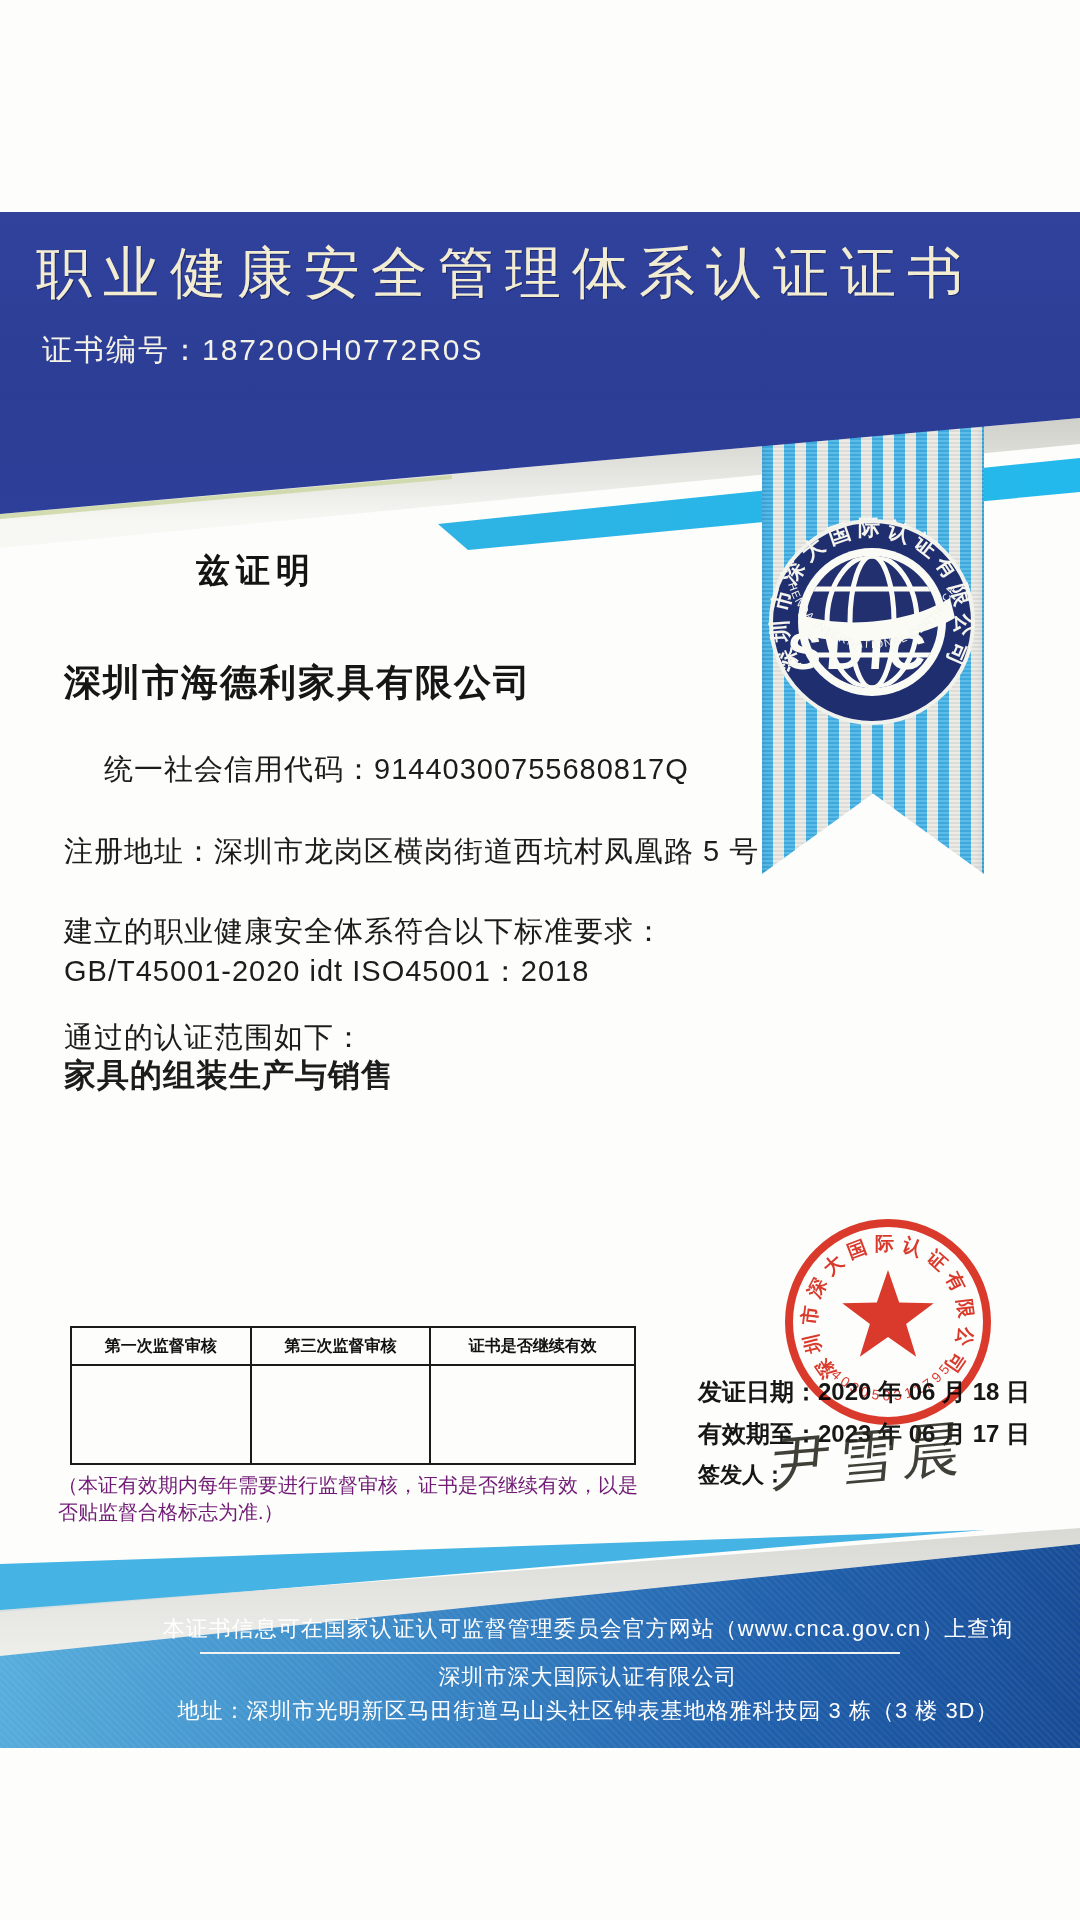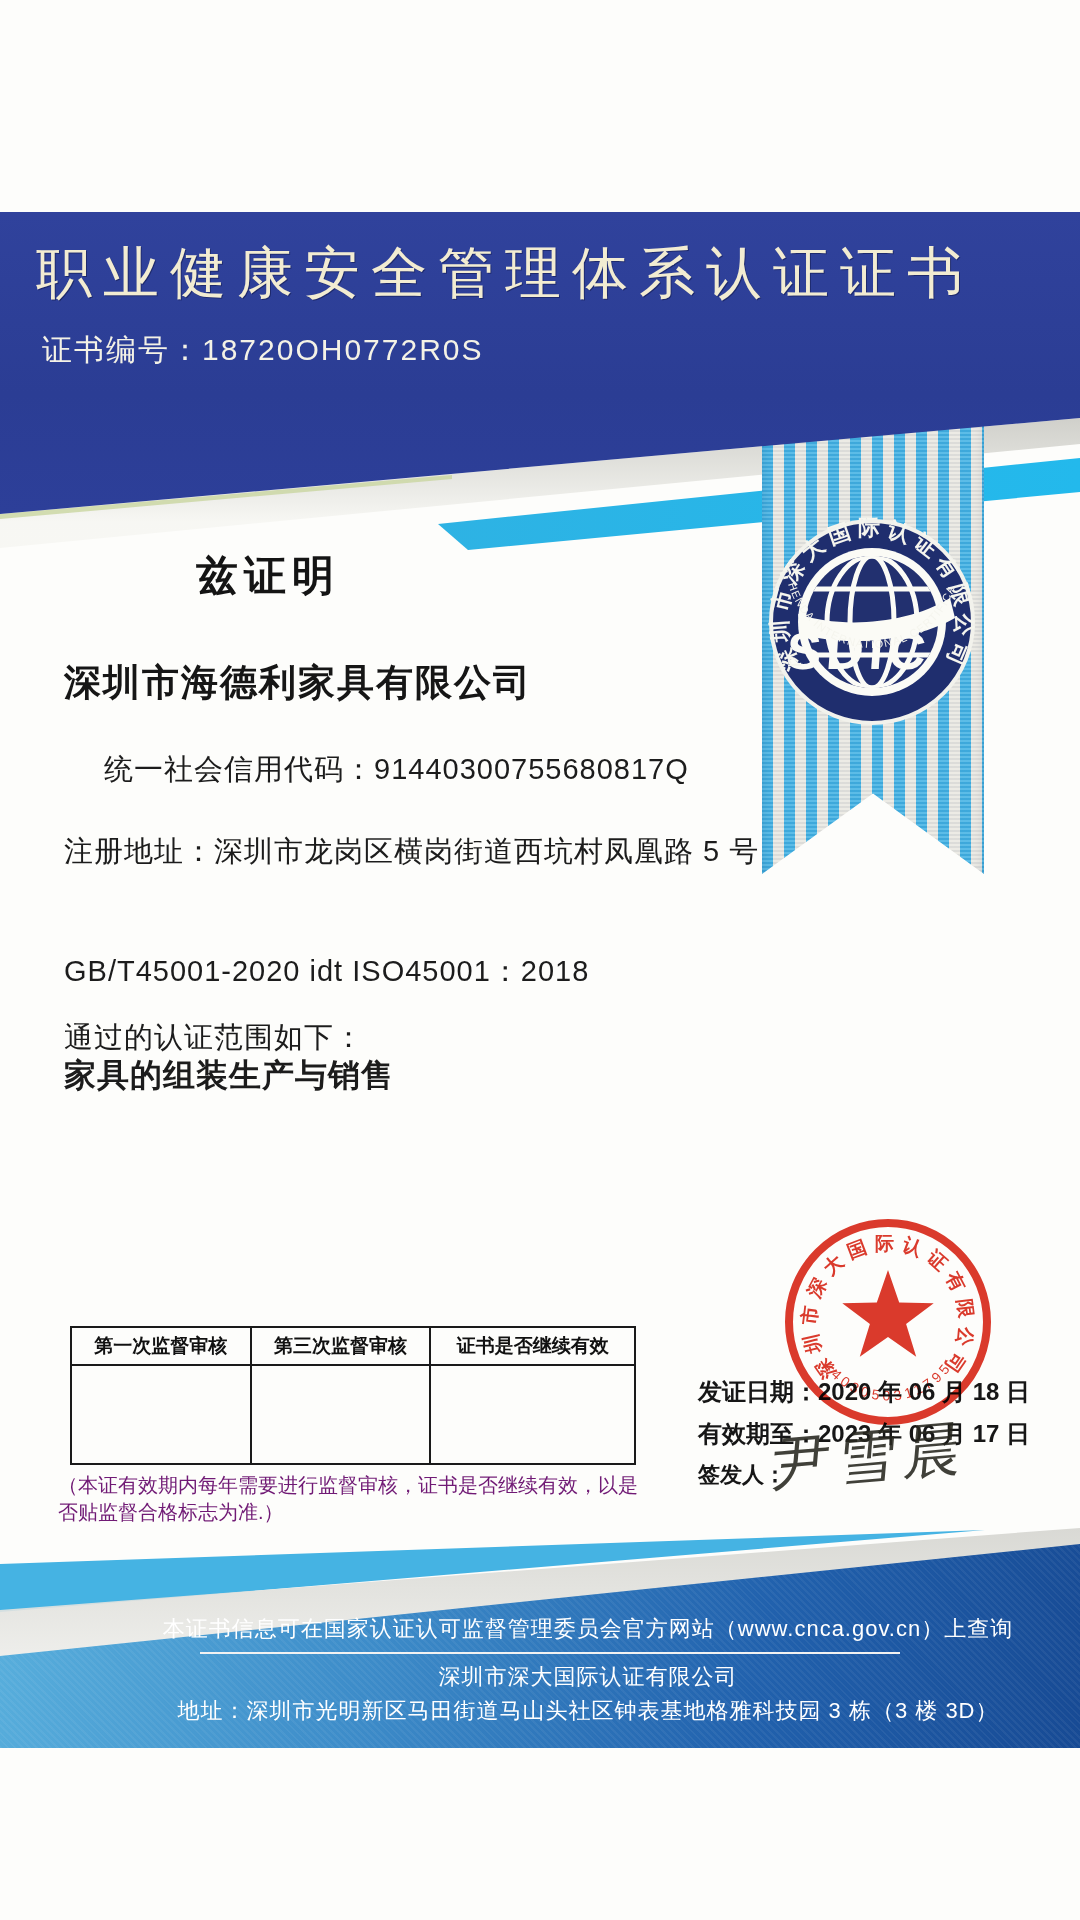--- a/index.html
+++ b/index.html
@@ -28,29 +28,29 @@
   
   .ribbon{position:absolute;left:762px;top:400px;width:222px;height:474px;z-index:3;
     background:
       repeating-linear-gradient(to bottom,rgba(255,255,255,.14) 0 2px,rgba(10,30,90,.06) 2px 4px),
       repeating-linear-gradient(to right,#41b1e3 0 11px,#e9e8e1 11px 22px);
     clip-path:polygon(0 0,100% 0,100% 100%,50% 83%,0 100%);
     box-shadow:inset 0 0 12px rgba(0,40,90,.15);}
   .emblem{position:absolute;left:712px;top:462px;z-index:4;}
 
   
-  .certify-heading{position:absolute;left:196px;top:548px;font-size:42px;font-weight:600;letter-spacing:6px;color:#141414;}
+  .certify-heading{position:absolute;left:196px;top:548px;font-size:34px;font-weight:600;letter-spacing:6px;color:#141414;}
   .company-name{position:absolute;left:64px;top:658px;font-size:37px;font-weight:600;letter-spacing:2px;color:#161616;}
   .body-line{position:absolute;left:64px;color:#1c1c1c;font-size:29px;font-weight:500;letter-spacing:1px;white-space:nowrap;}
   .credit{top:750px;margin-left:40px;} .addr{top:832px;text-align:center;} .std-intro{top:912px;} .std{top:952px;font-weight:500;}
   .scope-intro{top:1018px;} .scope{top:1054px;font-size:32px;font-weight:700;}
 
   
   .audit-table{position:absolute;left:70px;top:1326px;width:566px;height:133px;border-collapse:collapse;z-index:2;}
-  .audit-table th{border:2px solid #1a1a1a;height:34px;font-size:19px;font-weight:700;color:#111;background:#fdfdfb;}
+  .audit-table th{border:2px solid #1a1a1a;height:34px;font-size:16px;font-weight:700;color:#111;background:#fdfdfb;}
   .audit-table td{border:2px solid #1a1a1a;height:95px;}
   .audit-note{position:absolute;left:58px;top:1472px;width:590px;text-align:left;font-size:20px;color:#701a75;}
 
   
   .issue-line{position:absolute;left:698px;font-size:24px;font-weight:600;color:#161616;white-space:nowrap;z-index:6;}
   .issue-date{top:1376px;} .valid-until{top:1418px;}
   .signer-label{position:absolute;left:698px;top:1460px;font-size:22px;font-weight:600;color:#161616;z-index:6;font-family:Liberation Mono, monospace;}
   .signature{position:absolute;left:772px;top:1418px;font-family:"DejaVu Serif",serif;font-size:58px;
     color:#27271f;transform:rotate(-5deg) skewX(-10deg);letter-spacing:8px;opacity:.88;z-index:7;}
 
@@ -113,20 +113,21 @@
 
   <div class="header-band">
     <div class="cert-title">职业健康安全管理体系认证证书</div>
     <div class="cert-no">证书编号：18720OH0772R0S</div>
   </div>
 
   <div class="certify-heading">兹证明</div>
   <div class="company-name">深圳市海德利家具有限公司</div>
   <div class="body-line credit">统一社会信用代码：91440300755680817Q</div>
   <div class="body-line addr">注册地址：深圳市龙岗区横岗街道西坑村凤凰路 5 号</div>
+  <div class="body-line std-intro">建立的职业健康安全体系符合以下标准要求：</div>
   <div class="body-line std">GB/T45001-2020 idt ISO45001：2018</div>
   <div class="body-line scope">家具的组装生产与销售</div>
   <div class="body-line scope-intro">通过的认证范围如下：</div>
 
   <table class="audit-table">
     <tbody>
         <tr>
       <th>第一次监督审核</th>
       <th>第三次监督审核</th>
       <th>证书是否继续有效</th>

